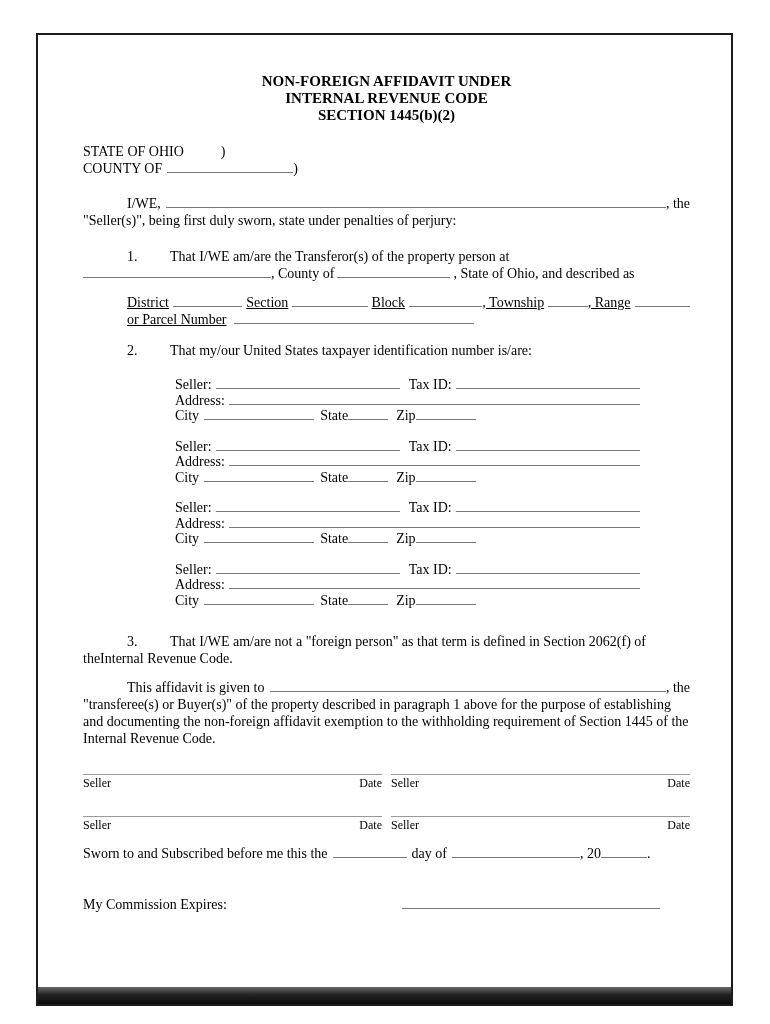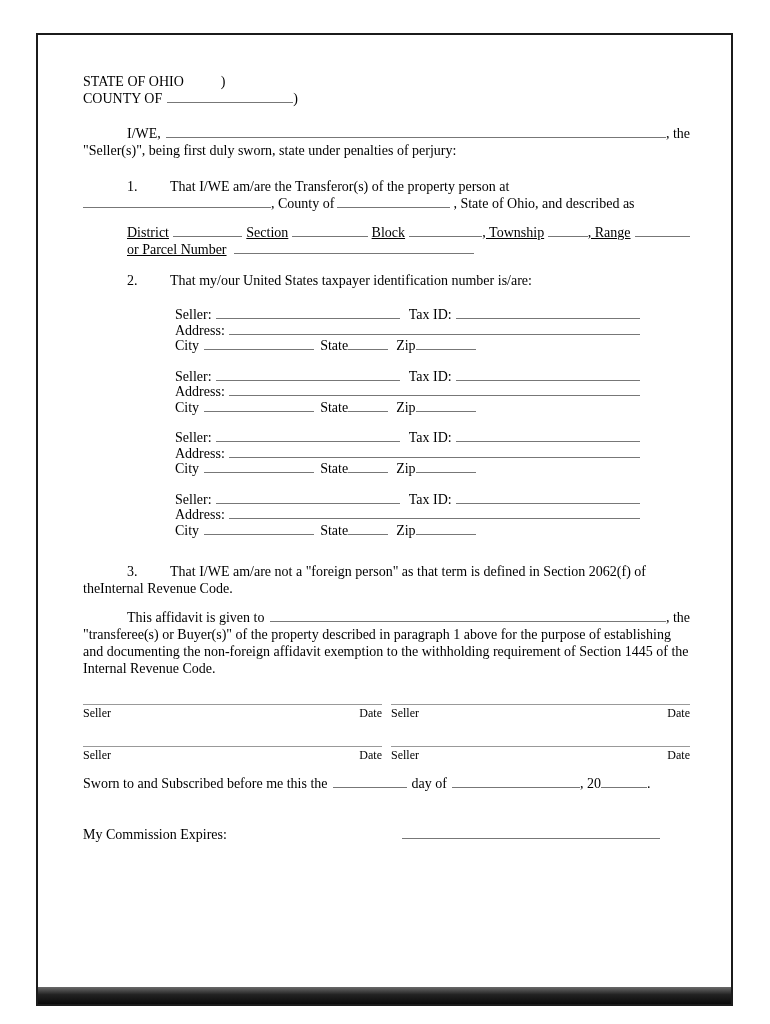--- a/index.html
+++ b/index.html
@@ -26,21 +26,21 @@
     height:12px;
     border-bottom:1px solid #777;
   }
   .fill { flex:1 1 auto; }
   .ind { display:inline-block; width:44px; flex:0 0 44px; }
   .numw { display:inline-block; width:43px; flex:0 0 43px; }
   .pre { white-space:pre; }
   .mt12 { margin-top:12px; } .mt13 { margin-top:13px; } .mt14 { margin-top:14px; }
   .mt18 { margin-top:18px; } .mt19 { margin-top:19px; }
   .mt25 { margin-top:25px; } .mt27 { margin-top:27px; } .mt34 { margin-top:34px;text-align:right; }
-  .venue { }
+  .venue { margin-top:19px; }
   .legal { padding-left:44px;text-decoration:underline; }
   .seller-blocks { padding-left:92px; margin-top:18px; }
   .sblock { width:465px; margin-bottom:15px; line-height:15.5px; }
   .sblock .line { line-height:15.5px; }
   .sig-row { display:flex; gap:9px; }
   .sig-row + .sig-row { margin-top:26px; }
   .sig-col {
     flex:1 1 0;
     border-top:1px solid #999;
     display:flex;
@@ -55,20 +55,25 @@
     height:17px;
     background:linear-gradient(180deg,#6a6a6a 0%,#222 45%,#0a0a0a 100%);
   }
 </style>
 </head>
 <body>
 
 <div class="frame">
   <div class="content">
 
+    <header class="title">
+      <div>NON-FOREIGN AFFIDAVIT UNDER</div>
+      <div>INTERNAL REVENUE CODE</div>
+      <div>SECTION 1445(b)(2)</div>
+    </header>
 
     <section class="venue">
       <div class="line">
         <span>STATE OF OHIO</span>
         <span class="ind" style="width:37px;flex:0 0 37px;"></span>
         <span>)</span>
       </div>
       <div class="line">
         <span>COUNTY OF</span>
         <span class="blank" style="width:126px;margin-left:5px;"></span>

